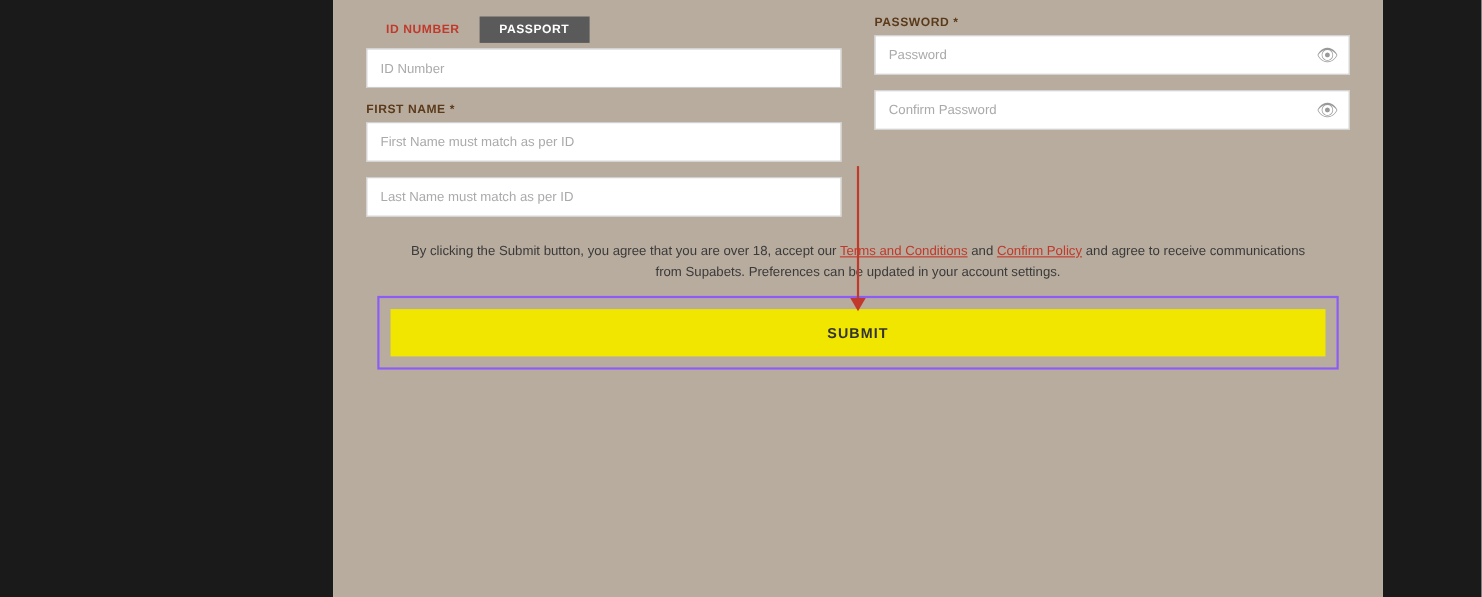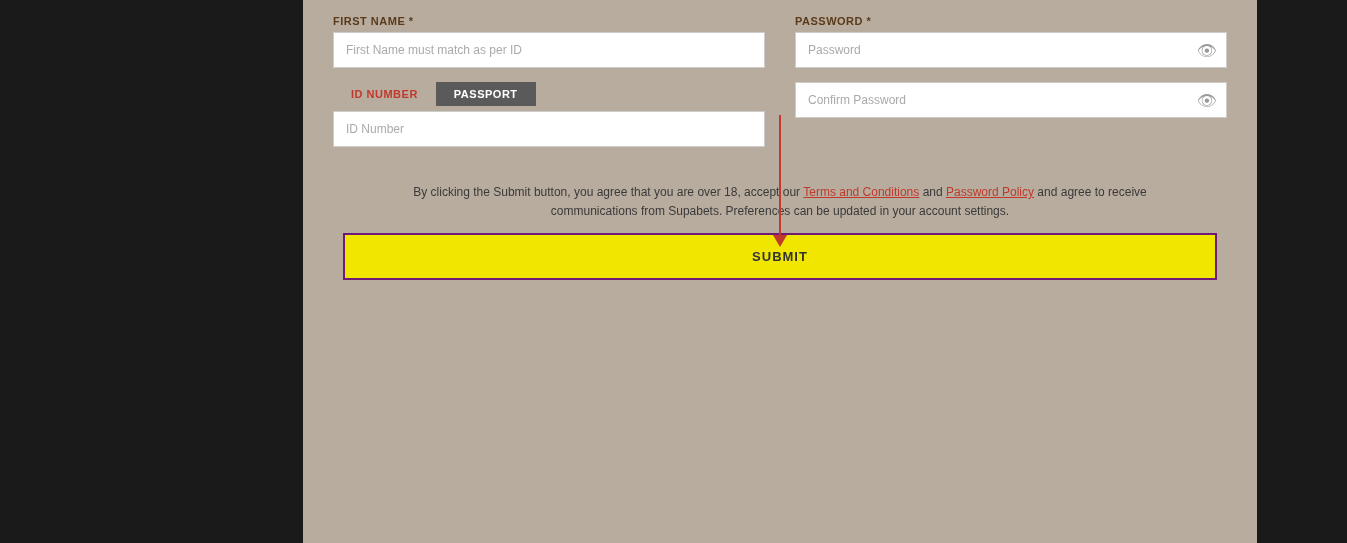--- a/index.html
+++ b/index.html
@@ -104,21 +104,22 @@
       margin-bottom: 12px;
       line-height: 1.6;
       padding: 0 40px;
     }
     .terms-text a {
       color: #c0392b;
       text-decoration: underline;
     }
     .submit-area {
       position: relative;
-      border: 2px solid #701a75;
+      border: 2px solid #8b5cf6;
+      padding: 10px;
       margin: 0 10px;
     }
     .submit-btn {
       width: 100%;
       padding: 14px;
       background: #f0e600;
       border: none;
       font-size: 13px;
       font-weight: bold;
       letter-spacing: 1px;
@@ -157,37 +158,40 @@
 <body>
 
 <div class="left-panel"></div>
 
 <div class="main-content">
   <div class="form-container">
 
     <div class="form-col">
 
       <div class="field-group">
-        <div class="field-label">FIRST NAME *</div>
-        <div class="input-wrapper">
-          <input class="form-input" type="text" placeholder="First Name must match as per ID" style="">
-        </div>
-      </div>
-
-      <div class="field-group">
         <div class="tabs-row">
           <button class="tab tab-id">ID NUMBER</button>
           <button class="tab tab-passport">PASSPORT</button>
         </div>
         <div class="input-wrapper">
           <input class="form-input" type="text" placeholder="ID Number" style="">
         </div>
       </div>
 
       <div class="field-group">
+        <div class="field-label">FIRST NAME *</div>
+        <div class="input-wrapper">
+          <input class="form-input" type="text" placeholder="First Name must match as per ID" style="">
+        </div>
+      </div>
+
+      <div class="field-group">
+        <div class="input-wrapper">
+          <input class="form-input" type="text" placeholder="Last Name must match as per ID" style="">
+        </div>
       </div>
     </div>
 
     <div class="form-col">
 
 
       <div class="field-group">
         <div class="field-label">PASSWORD *</div>
         <div class="input-wrapper">
           <input class="form-input" type="password" placeholder="Password" style="">
@@ -199,21 +203,21 @@
         <div class="input-wrapper">
           <input class="form-input" type="password" placeholder="Confirm Password" style="">
           <span class="eye-icon">👁</span>
         </div>
       </div>
     </div>
   </div>
 
   <div class="bottom-section">
     <p class="terms-text">
-      <span>By clicking the Submit button, you agree that you are over 18, accept our </span><a href="#">Terms and Conditions</a><span> and </span><a href="#">Password Policy</a><span> and agree to receive communications from Supabets. Preferences can be updated in your account settings.</span>
+      <span>By clicking the Submit button, you agree that you are over 18, accept our </span><a href="#">Terms and Conditions</a><span> and </span><a href="#">Confirm Policy</a><span> and agree to receive communications from Supabets. Preferences can be updated in your account settings.</span>
     </p>
 
     <div style="position:relative; height:0;">
       <div class="arrow-annotation" style="top:-118px;">
         <div class="arrow-line"></div>
         <div class="arrow-head"></div>
       </div>
     </div>
 
     <div class="submit-area">

